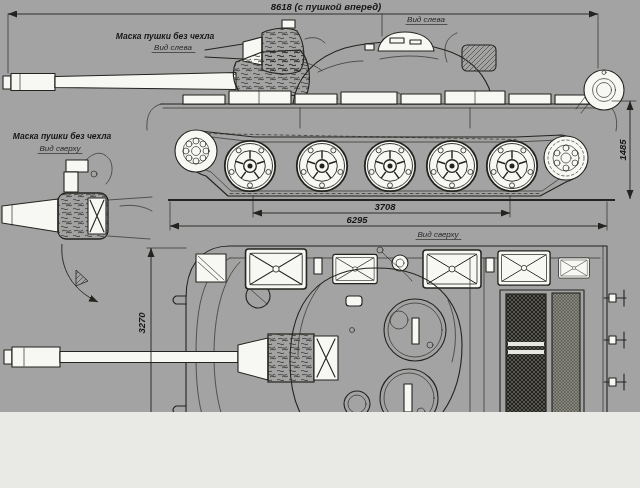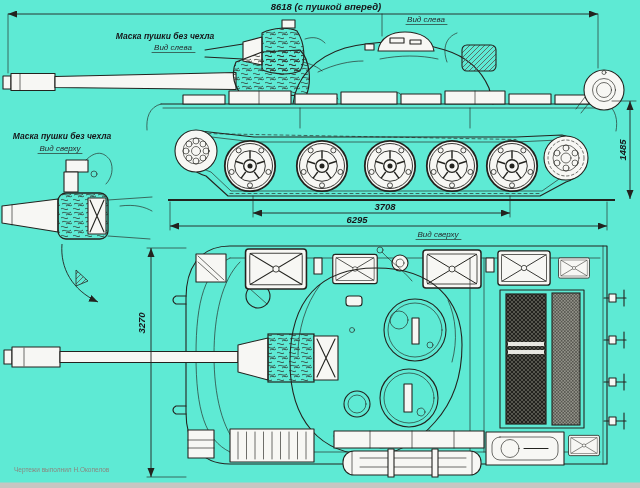--- a/index.html
+++ b/index.html
@@ -1,16 +1,16 @@
 <!DOCTYPE html>
 <html><head>
 <meta charset="utf-8">
 <style>
   html,body{margin:0;padding:0;background:#e9e9e6;}
-  .canvas{position:relative;width:640px;height:488px;background:#5eead4;overflow:hidden;}
+  .canvas{position:relative;width:640px;height:412px;background:#a3a3a3;overflow:hidden;}
   svg{display:block;}
   .ln{fill:none;stroke:#23231f;stroke-width:1.1;stroke-linecap:round;stroke-linejoin:round;}
   .thin{fill:none;stroke:#23231f;stroke-width:.65;stroke-linecap:round;stroke-linejoin:round;}
   .thick{fill:none;stroke:#23231f;stroke-width:2.2;stroke-linecap:butt;}
   .dimln{fill:none;stroke:#23231f;stroke-width:.9;}
   .wfill{fill:#f7f7f4;stroke:#23231f;stroke-width:1.1;stroke-linejoin:round;}
   .dim{font:italic bold 9.5px "Liberation Sans",sans-serif;fill:#17171a;}
   .lbl{font:italic bold 8.5px "Liberation Sans",sans-serif;fill:#17171a;}
   .sub{font:italic 8px "Liberation Sans",sans-serif;fill:#26262a;}
   .credit{font:6.5px "Liberation Sans",sans-serif;fill:#8a8880;}

